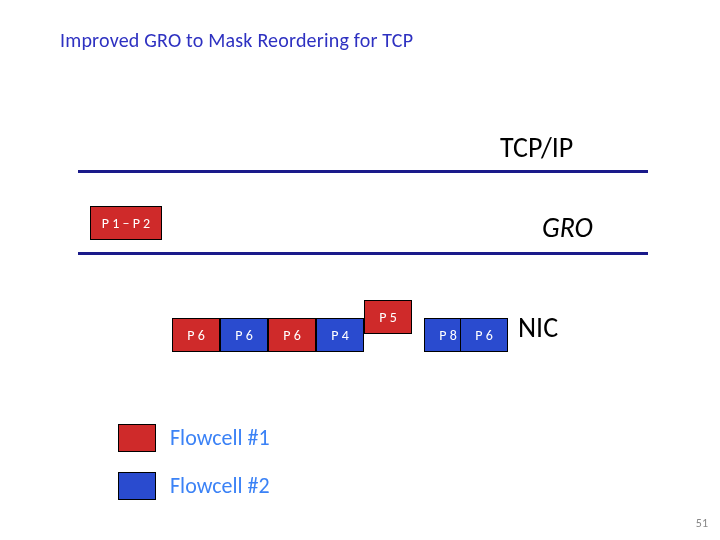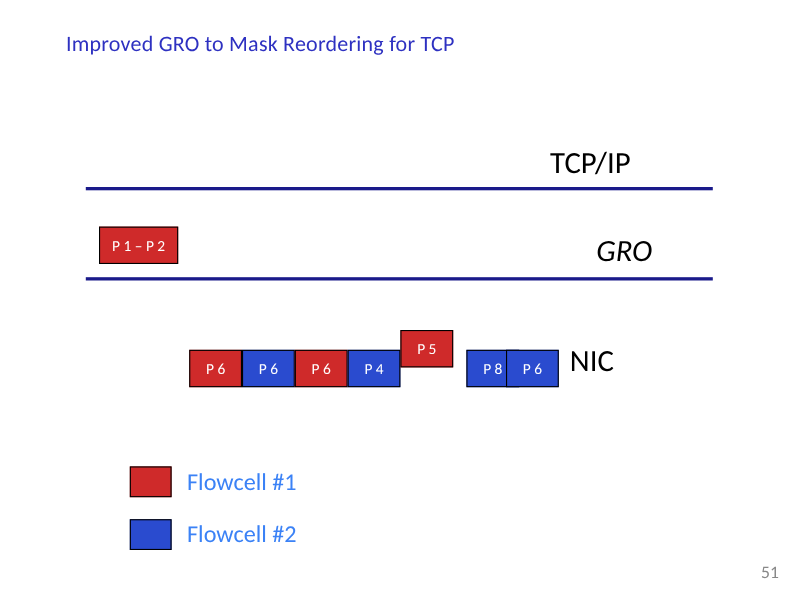--- a/index.html
+++ b/index.html
@@ -59,21 +59,21 @@
   }
   .legend-text {
     position: absolute;
     font-size: 22px;
     color: #3b82f6;
   }
   .page-num {
     position: absolute;
     bottom: 10px;
     right: 12px;
-    font-size: 16px;
+    font-size: 12px;
     color: #888888;
   }
 </style>
 </head>
 <body>
 
 <div class="title">Improved GRO to Mask Reordering for TCP</div>
 
 <div class="layer-label tcpip-label">TCP/IP</div>
 <div class="hline line1"></div>

